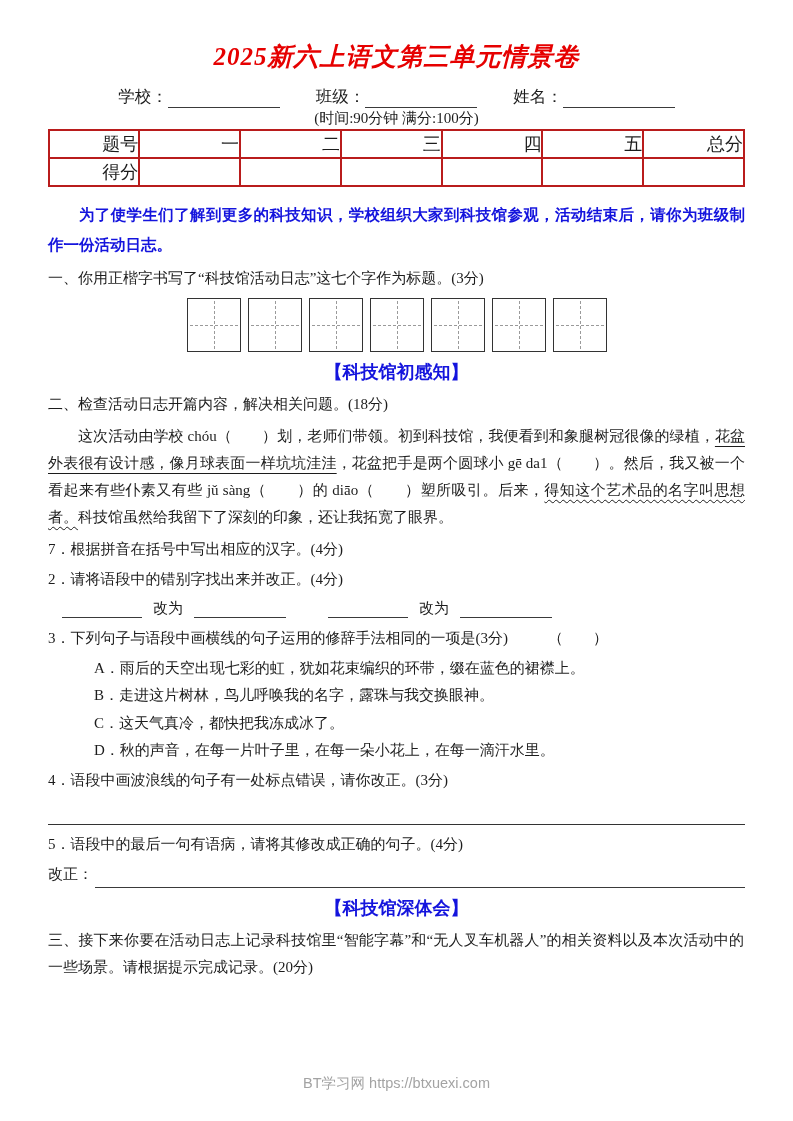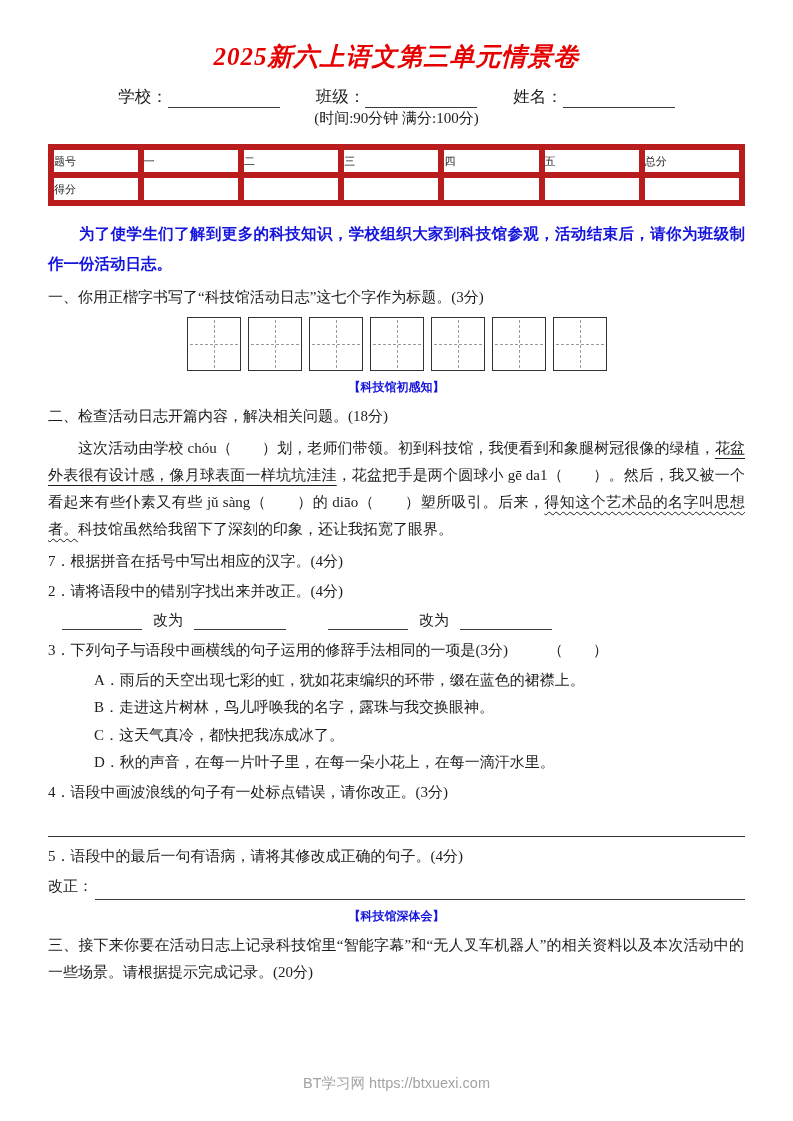--- a/index.html
+++ b/index.html
@@ -29,32 +29,32 @@
     font-size:16.5px; margin-bottom:1px;
   }
   .form-item { display:flex; align-items:flex-end; }
   .blank {
     display:inline-block;
     border-bottom:1.5px solid #3a3a3a;
     height:16px;
     vertical-align:baseline;
   }
   .blank-info { width:112px; }
-  .meta { text-align:center; font-size:15px; margin-bottom:16px; }
+  .meta { text-align:center; font-size:15px; margin-bottom:1px; }
   table.score-table {
     width:100%;
     border-collapse:collapse;
     table-layout:fixed;
     margin-bottom:13px;
   }
   table.score-table td {
-    border:6px solid #b91c1c;
+    border:2px solid #b91c1c;
     height:28px;
-    text-align:left;
-    font-size:11px;
+    text-align:right;
+    font-size:18px;
   }
   table.score-table td.first { width:13%; }
   .intro {
     color:#1414dd;
     font-weight:bold;
     text-indent:2em;
     line-height:1.95;
     font-size:15.5px;
     text-align:justify;
     margin-bottom:5px;
@@ -80,21 +80,21 @@
     border-left:1px dashed #9a9a9a;
   }
   .grid-box::after {
     content:""; position:absolute; top:50%; left:2px; right:2px;
     border-top:1px dashed #9a9a9a;
   }
   .marker {
     text-align:center;
     color:#1414dd;
     font-weight:bold;
-    font-size:12px;
+    font-size:18px;
     margin:7px 0;
   }
   .passage {
     line-height:1.78;
     text-align:justify;
     text-indent:2em;
     margin-bottom:6px;
   }
   .u {
     text-decoration-line:underline;

